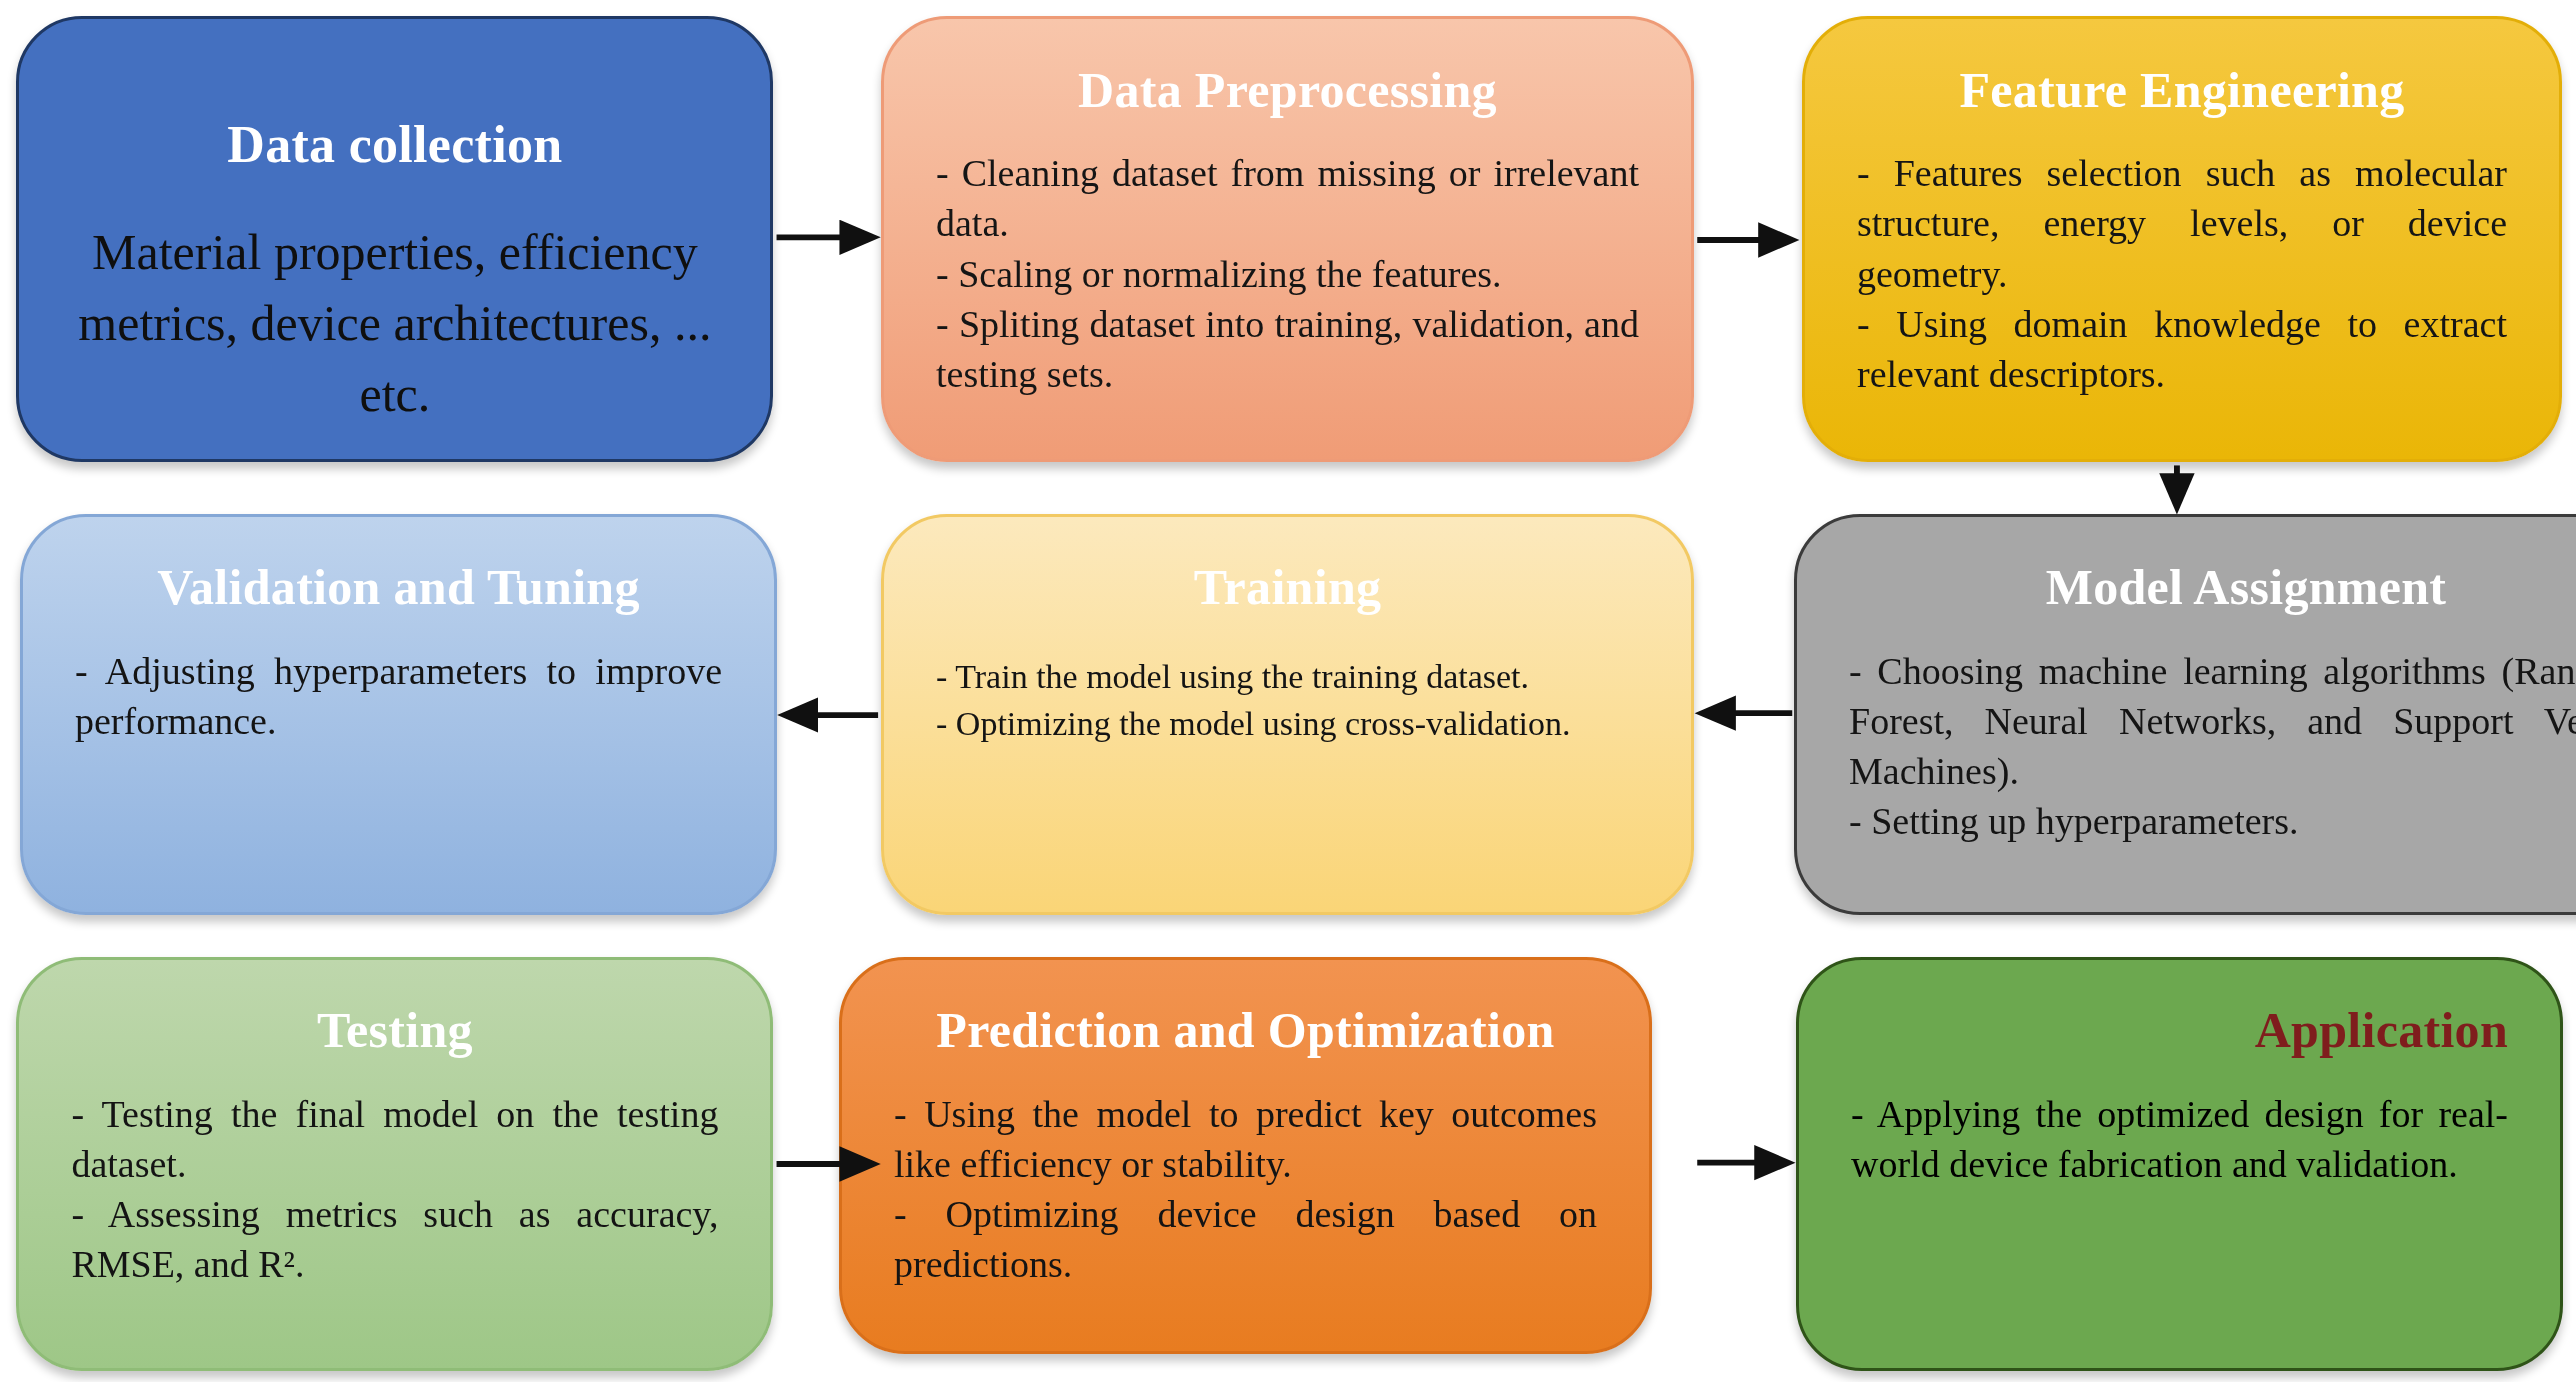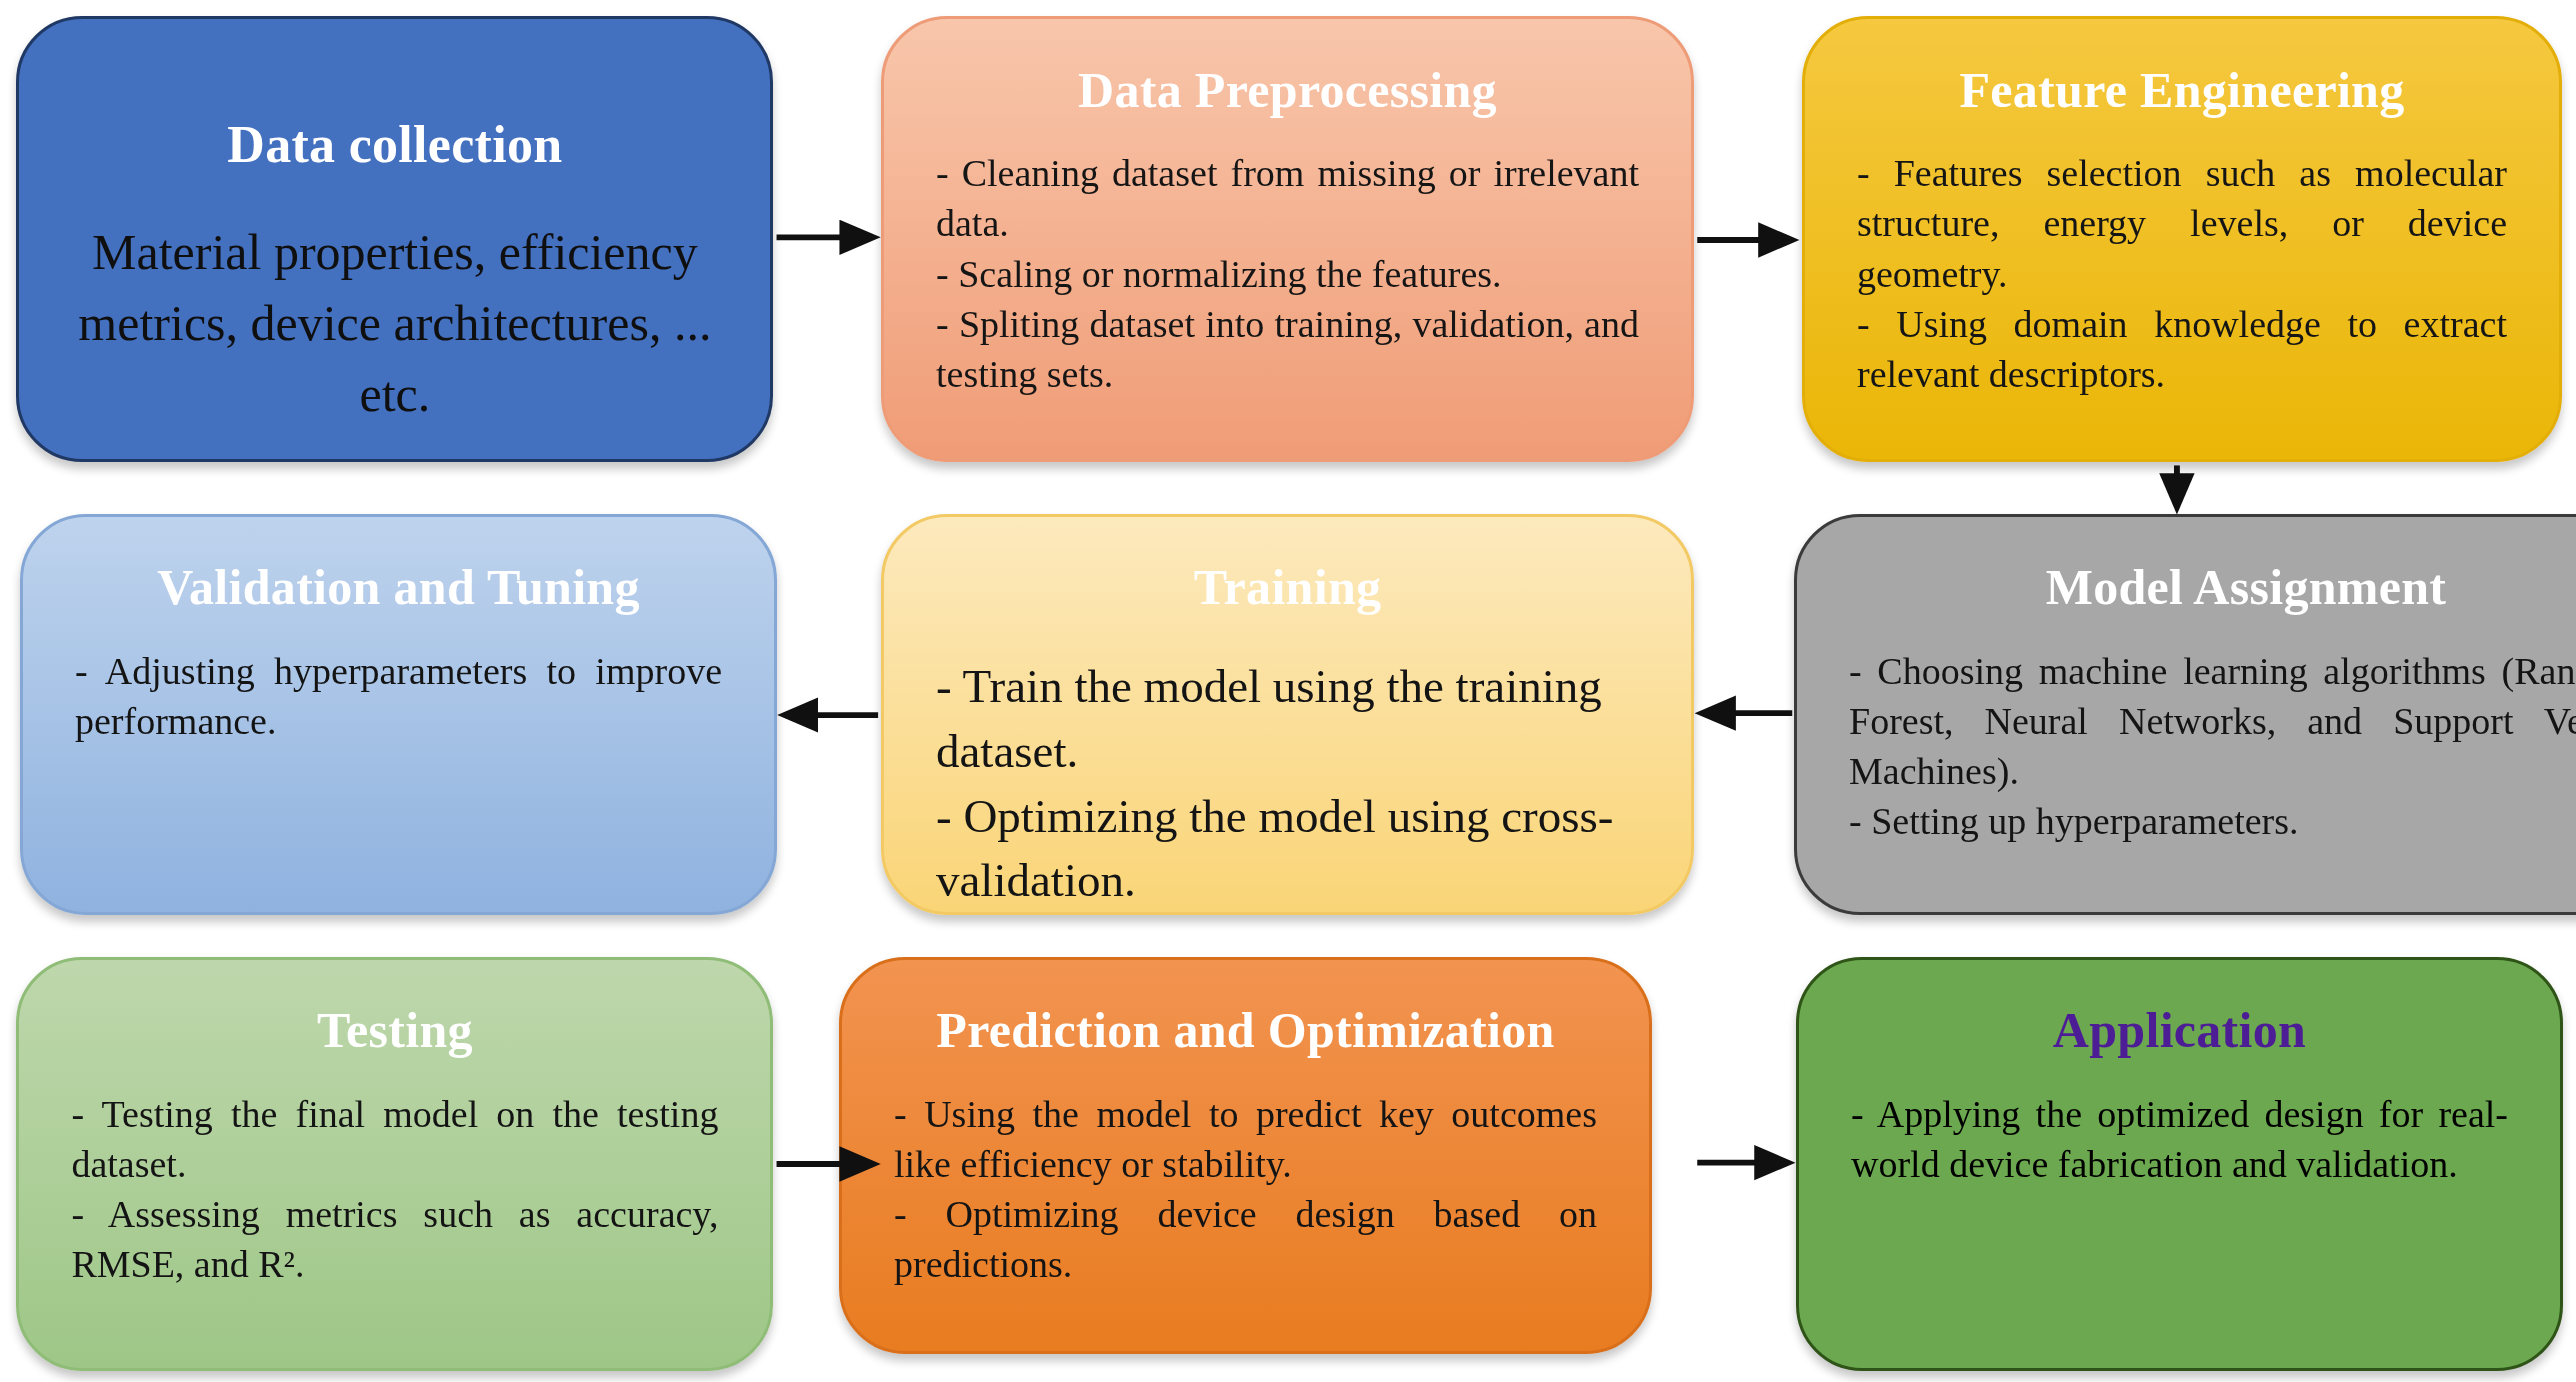--- a/index.html
+++ b/index.html
@@ -51,21 +51,21 @@
   }
   
   .box--center {
     padding-top: 79px;
     text-align: center;
   }
   .box--center .title { font-size: 52px; }
   .box--center .body { font-size: 50px; line-height: 1.42; margin-top: 42px; }
   .box--center .body p { text-align: center; }
   
-  .box--bigbody .body { font-size: 47px; line-height: 1.38; margin-top: 37px; }
+  .box--bigbody .body { font-size: 34px; line-height: 1.38; margin-top: 37px; }
   .box--bigbody .body p { text-align: left; }
 
   
   .pos-b1 { left: 16.4px;   top: 16.4px;   width: 757px; height: 446px; }
   .pos-b2 { left: 881px; top: 16.4px;   width: 813px; height: 446px; }
   .pos-b3 { left: 1802px; top: 16.4px;   width: 760px; height: 446px; }
   .pos-b4 { left: 1794px; top: 514px;  width: 904px; height: 401px; }
   .pos-b5 { left: 881px; top: 514px;  width: 813px; height: 401px; }
   .pos-b6 { left: 20px;   top: 514px;  width: 757px; height: 401px; }
   .pos-b7 { left: 16.4px;   top: 957px; width: 757px; height: 414px; }
@@ -149,20 +149,20 @@
 
   <section class="box pos-b8" style="background: linear-gradient(rgb(242, 147, 80) 0%, rgb(232, 124, 32) 100%); border-color: rgb(217, 111, 26);">
     <h2 class="title" style="color: rgb(255, 255, 255);">Prediction and Optimization</h2>
     <div class="body" style="color: rgb(20, 20, 20);">
       <p>- Using the model to predict key outcomes like efficiency or stability.</p>
       <p>- Optimizing device design based on predictions.</p>
     </div>
   </section>
 
   <section class="box pos-b9" style="background: rgb(108, 168, 79); border-color: rgb(47, 84, 24);">
-    <h2 class="title" style="color: #4c1d95;">Application</h2>
+    <h2 class="title" style="color: #7f1d1d; text-align: right;">Application</h2>
     <div class="body" style="color: #000000;">
       <p>- Applying the optimized design for real-world device fabrication and validation.</p>
     </div>
   </section>
 
 </div>
 
 
 </body></html>

